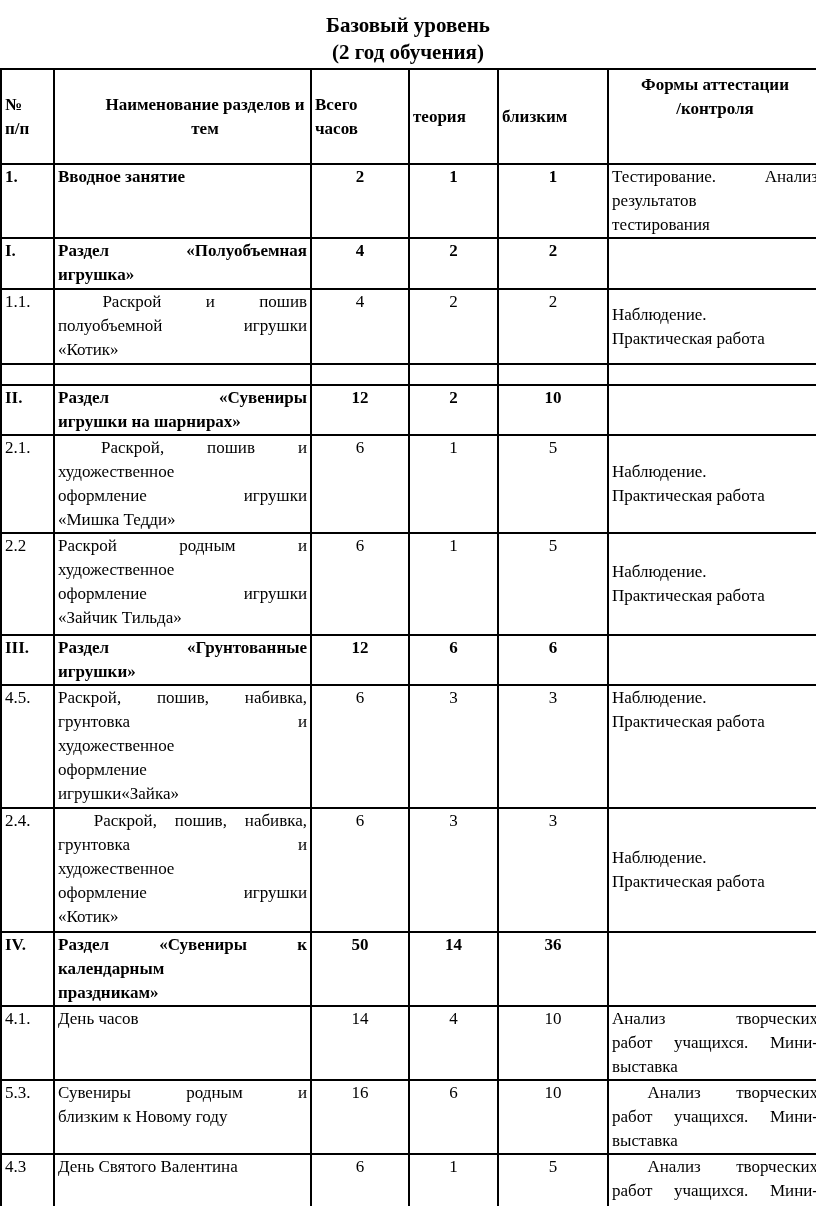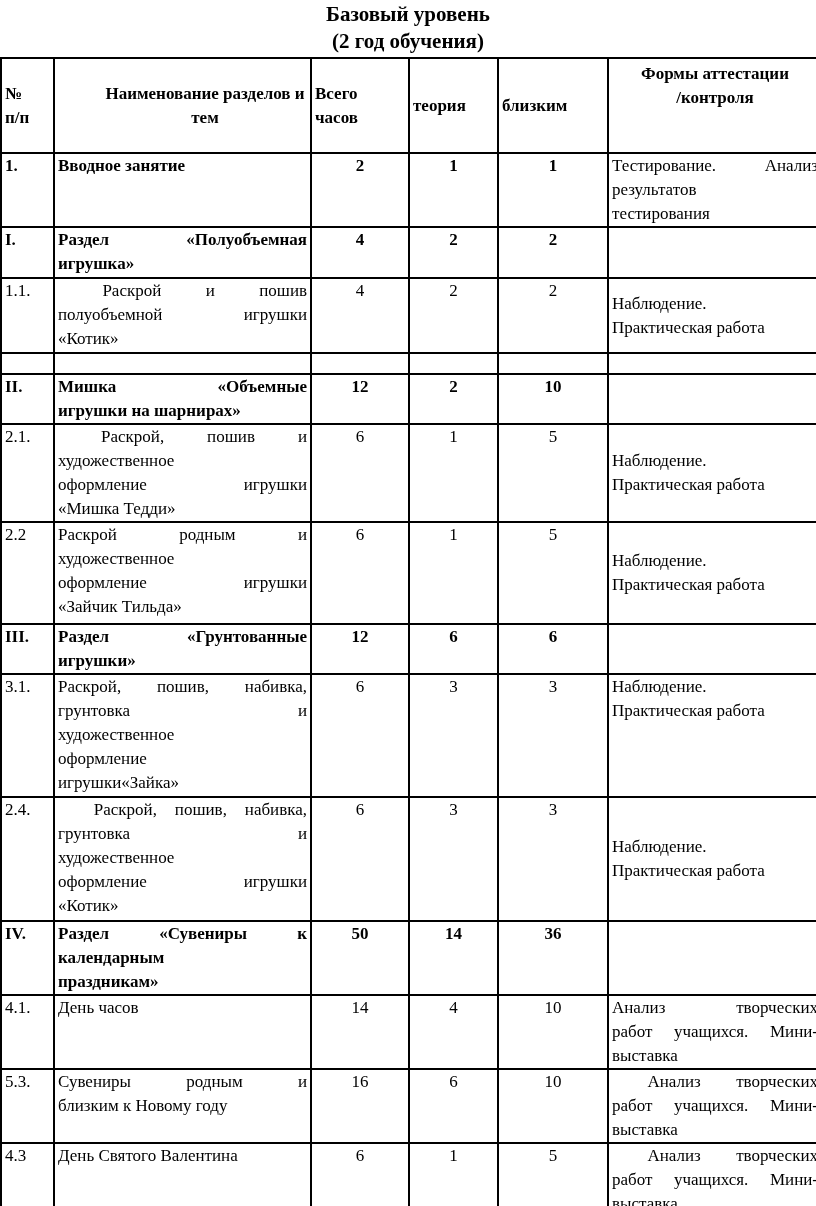--- a/index.html
+++ b/index.html
@@ -16,21 +16,21 @@
     position: relative;
     width: 816px;
     height: 1206px;
     overflow: hidden;
   }
   .doc-title {
     text-align: center;
     font-weight: bold;
     font-size: 21px;
     line-height: 27px;
-    padding-top: 1px;
+    padding-top: 12px;
   }
   table.curriculum {
     border-collapse: collapse;
     table-layout: fixed;
     width: 821px;
     margin-top: 2px;
   }
   th, td {
     border: 2px solid #000000;
     padding: 0 3px;
@@ -158,21 +158,21 @@
           <td class="cell-total"></td>
           <td class="cell-theory"></td>
           <td class="cell-practice"></td>
           <td class="cell-forms">
             <div class="line"></div>
           </td>
         </tr>
         <tr>
           <td class="cell-num bold">II.</td>
           <td class="cell-name bold">
-            <div class="line fill">Мишка «Объемные</div>
+            <div class="line fill">Раздел «Сувениры</div>
             <div class="line">игрушки на шарнирах»</div>
           </td>
           <td class="cell-total bold">12</td>
           <td class="cell-theory bold">2</td>
           <td class="cell-practice bold">10</td>
           <td class="cell-forms">
             <div class="line"></div>
           </td>
         </tr>
         <tr>
@@ -214,21 +214,21 @@
             <div class="line">игрушки»</div>
           </td>
           <td class="cell-total bold">12</td>
           <td class="cell-theory bold">6</td>
           <td class="cell-practice bold">6</td>
           <td class="cell-forms">
             <div class="line"></div>
           </td>
         </tr>
         <tr>
-          <td class="cell-num">3.1.</td>
+          <td class="cell-num">4.5.</td>
           <td class="cell-name">
             <div class="line fill">Раскрой, пошив, набивка,</div>
             <div class="line fill">грунтовка и</div>
             <div class="line fill">художественное</div>
             <div class="line fill">оформление</div>
             <div class="line">игрушки«Зайка»</div>
           </td>
           <td class="cell-total">6</td>
           <td class="cell-theory">3</td>
           <td class="cell-practice">3</td>

